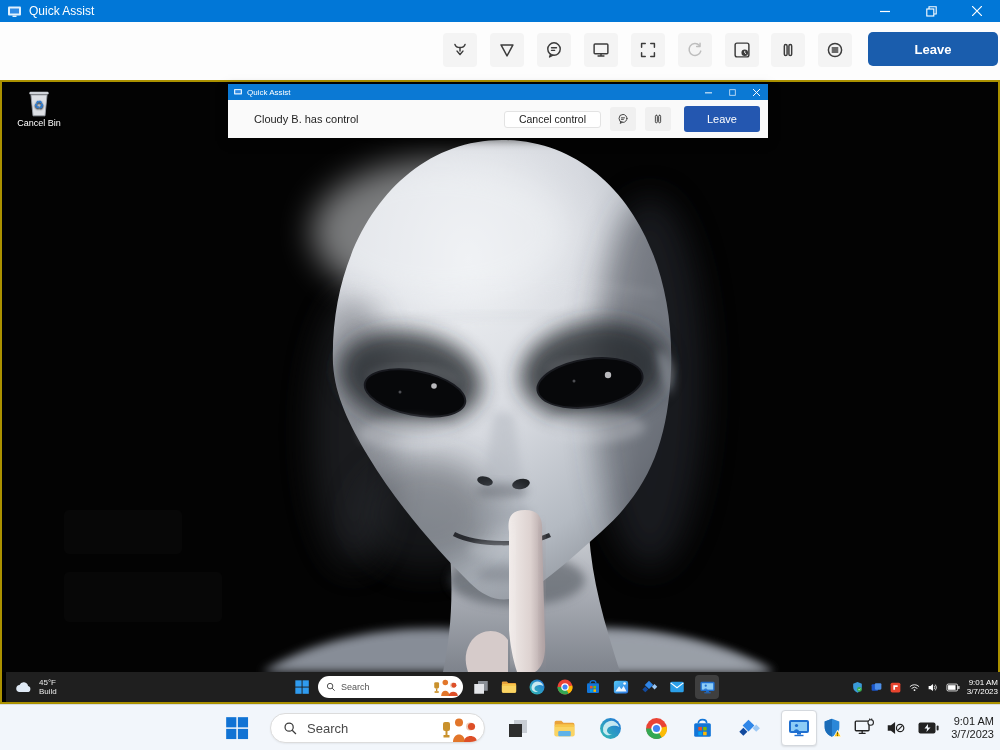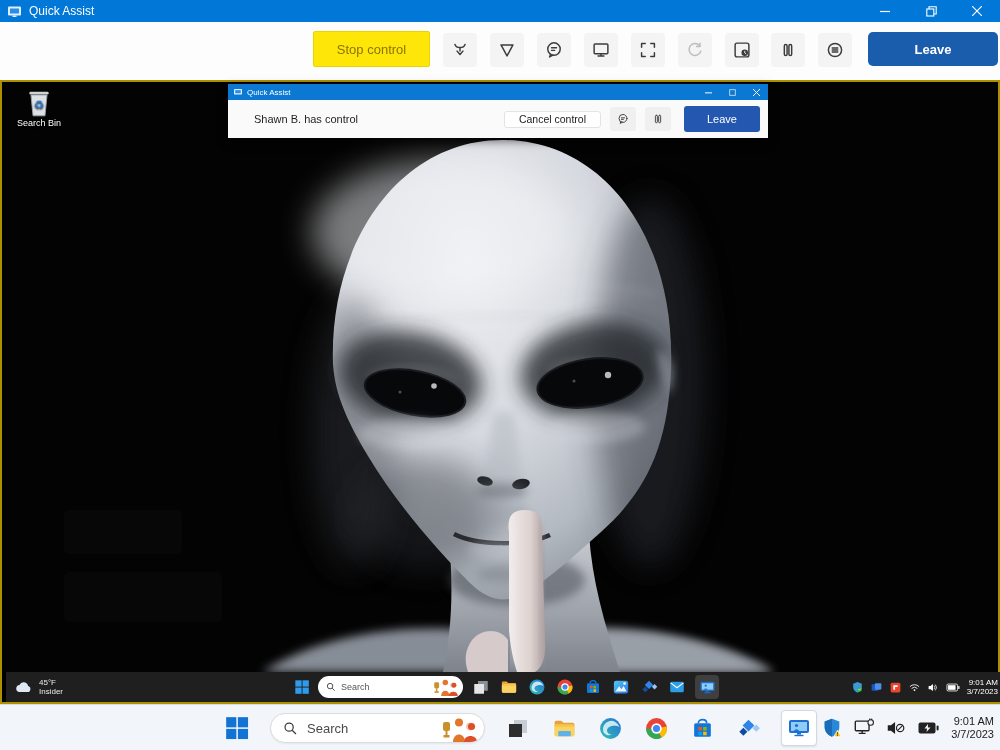--- a/index.html
+++ b/index.html
@@ -107,21 +107,20 @@
       </div>
       <div class="win-btn">
         <svg width="10" height="10" viewBox="0 0 10 10">
             <path d="M0,0 L10,10 M10,0 L0,10" stroke="#fff" stroke-width="1.2"></path>
           </svg>
       </div>
     </div>
   </div>
 
   <div class="toolbar">
-    <div class="stop-btn">Stop control</div>
 
     <div class="tb-btn" style="left:443px">
       <svg width="22" height="22" viewBox="0 0 24 24">
         <g class="ico-stroke">
             <path d="M6.5,6 C8,10.5 16,10.5 17.5,6"></path>
             <path d="M12,9.8 V13"></path>
             <path d="M8.8,13.2 L12,17 L15.2,13.2"></path>
           </g>
       </svg>
     </div>
@@ -272,21 +271,21 @@
       <path d="M511,446 C509,492 510,542 512,585" stroke="#f6f1f0" stroke-width="3" opacity="0.7" filter="url(#fB)" fill="none"></path>
       <path d="M509,548 h32" stroke="#b3a6a7" stroke-width="2" opacity="0.5" filter="url(#fB)"></path>
     </svg>
 
     <div class="recycle">
       <svg width="26" height="30" viewBox="0 0 24 28" style="margin:0 auto">
         <rect x="3" y="3.5" width="18" height="2.6" rx="1.2" fill="#cfd3d9"></rect>
         <path d="M4.5,6.5 L19.5,6.5 L17.6,26 L6.4,26 Z" fill="#dde0e5" stroke="#9aa0a8" stroke-width="0.8"></path>
         <text x="12" y="19.5" font-size="11" text-anchor="middle" fill="#2e7dd2">♻</text>
       </svg>
-      <div>Search Bin</div>
+      <div>Cancel Bin</div>
     </div>
 
     <div class="mini">
       <div class="mini-titlebar">
         <svg width="8" height="8" viewBox="0 0 13 13">
           <rect x="0" y="1.5" width="13" height="9" rx="1" fill="#dff0fd"></rect>
             <rect x="2" y="3.5" width="9" height="5" fill="#2e8be6"></rect>
         </svg>
         <span class="mini-title">Quick Assist</span>
         <div class="mini-controls">
@@ -301,21 +300,21 @@
               </svg>
           </div>
           <div class="mini-winbtn">
             <svg width="7" height="7" viewBox="0 0 10 10">
                 <path d="M0,0 L10,10 M10,0 L0,10" stroke="#fff" stroke-width="1.4"></path>
               </svg>
           </div>
         </div>
       </div>
       <div class="mini-body">
-        <span class="mini-status">Shawn B. has control</span>
+        <span class="mini-status">Cloudy B. has control</span>
         <div class="cancel-btn">Cancel control</div>
         <div class="mini-icon-btn">
           <svg width="14" height="14" viewBox="0 0 24 24">
             <g class="ico-stroke" stroke-width="1.8">
                 <circle cx="12" cy="11" r="6.8"></circle>
                 <path d="M8.3,16.6 L7.2,19.6 L10.8,17.6"></path>
                 <path d="M9.3,10 h5.4 M9.3,12.6 h3.4"></path>
               </g>
           </svg>
         </div>
@@ -332,21 +331,21 @@
     </div>
 
 
     <div class="r-taskbar">
       <div class="weather">
         <svg width="20" height="14" viewBox="0 0 24 16">
           <path d="M6,14 a4.2,4.2 0 0 1 0.6,-8.3 a5.4,5.4 0 0 1 10.3,1.2 a3.6,3.6 0 0 1 -0.9,7.1 Z" fill="#dfe9f5"></path>
         </svg>
         <div>
           <div>45°F</div>
-          <div>Insider</div>
+          <div>Build</div>
         </div>
       </div>
       <div class="r-center">
         <svg width="16" height="16" viewBox="0 0 24 24">
           <g fill="#2f9bef">
               <rect x="2" y="2" width="9.4" height="9.4"></rect>
               <rect x="12.8" y="2" width="9.4" height="9.4"></rect>
               <rect x="2" y="12.8" width="9.4" height="9.4"></rect>
               <rect x="12.8" y="12.8" width="9.4" height="9.4"></rect>
             </g>

